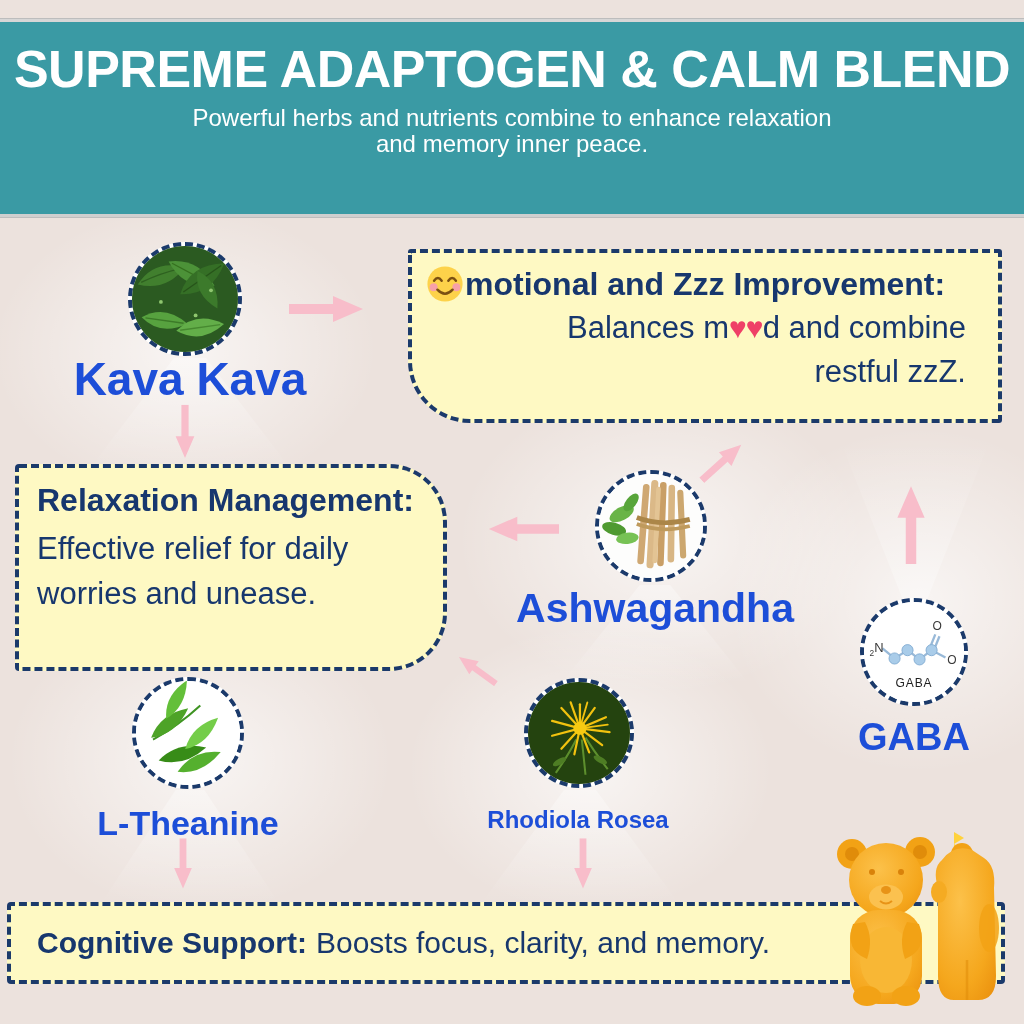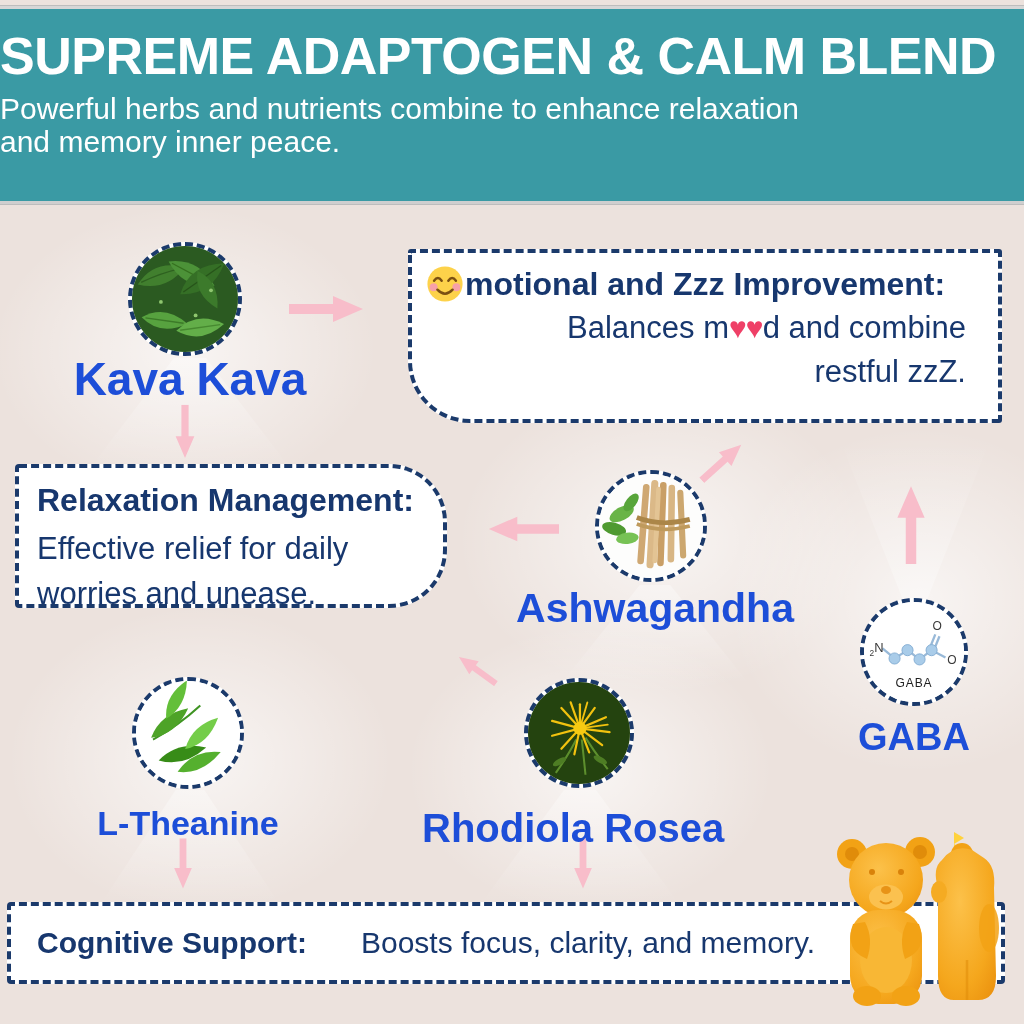--- a/index.html
+++ b/index.html
@@ -8,35 +8,35 @@
   
   .glow{position:absolute;pointer-events:none;z-index:1;
         background:radial-gradient(ellipse at center,rgba(255,255,255,.65) 0%,rgba(255,255,255,0) 68%);}
   .beam{position:absolute;pointer-events:none;z-index:1;opacity:.45;
         background:linear-gradient(to bottom,rgba(255,255,255,.75),rgba(255,255,255,0));}
   .beam.tri{clip-path:polygon(42% 0,58% 0,100% 100%,0 100%);}
   .beam.up{background:linear-gradient(to top,rgba(255,255,255,.7),rgba(255,255,255,0));
            clip-path:polygon(0 0,100% 0,58% 100%,42% 100%);}
 
   
-  .banner{position:absolute;left:0;right:0;top:6px;height:192px;background:#3a9aa4;
+  .banner{position:absolute;left:0;right:0;top:19px;height:192px;background:#3a9aa4;
           border-top:3px solid #d6d6d6;border-bottom:3px solid #cfcfcf;z-index:2;
-          box-shadow:0 1px 0 #bdbdbd,0 -1px 0 #bdbdbd;text-align:left;color:#fff;}
+          box-shadow:0 1px 0 #bdbdbd,0 -1px 0 #bdbdbd;text-align:center;color:#fff;}
   .banner h1{margin:17px 0 6px;font-size:52px;letter-spacing:-.5px;white-space:nowrap;font-weight:bold;}
-  .banner .sub{font-size:30px;line-height:1.1;}
-
-  
-  .dbox{position:absolute;background:#ffffff;border:4px dashed #1b3a6b;box-sizing:border-box;
+  .banner .sub{font-size:24px;line-height:1.1;}
+
+  
+  .dbox{position:absolute;background:#fef9c3;border:4px dashed #1b3a6b;box-sizing:border-box;
         color:#17376e;z-index:2;}
   .box-emotional{left:408px;top:249px;width:594px;height:174px;
         border-radius:3px 3px 3px 62px;padding:12px 16px 0 14px;}
-  .box-relax{left:15px;top:464px;width:432px;height:144px;
+  .box-relax{left:15px;top:464px;width:432px;height:207px;
         border-radius:4px 58px 58px 4px;padding:14px 10px 0 18px;}
   .box-cog{left:7px;top:902px;width:998px;height:82px;border-radius:4px;
-        display:flex;align-items:center;padding:0 0 0 26px;gap:45px;}
+        display:flex;align-items:center;padding:0 0 0 26px;}
 
   .emo-line1{display:flex;align-items:center;font-size:32px;font-weight:bold;}
   .emo-line1 svg{flex:0 0 auto;margin-right:1px;}
   .emo-line2{font-size:31px;text-align:right;margin-top:7px;padding-right:16px;}
   .emo-line3{font-size:31px;text-align:right;margin-top:8px;padding-right:16px;}
   .hearts{color:#ef4067;font-size:30px;letter-spacing:-1px;}
 
   .relax-h{font-size:32px;font-weight:bold;margin-bottom:8px;}
   .relax-b{font-size:31px;line-height:1.45;}
 
@@ -51,21 +51,21 @@
   .c-ash{left:595px;top:470px;width:112px;height:112px;}
   .c-gaba{left:860px;top:598px;width:108px;height:108px;}
   .c-lth{left:132px;top:677px;width:112px;height:112px;}
   .c-rho{left:524px;top:678px;width:110px;height:110px;}
 
   .ing-label{position:absolute;color:#1d4ed8;font-weight:bold;text-align:center;z-index:3;white-space:nowrap;}
   .l-kava{left:30px;top:352px;width:320px;font-size:46px;}
   .l-ash{left:500px;top:585px;width:310px;font-size:41px;}
   .l-gaba{left:854px;top:716px;width:120px;font-size:38px;}
   .l-lth{left:88px;top:804px;width:200px;font-size:34px;}
-  .l-rho{left:422px;top:806px;width:280px;font-size:40px;}
+  .l-rho{left:438px;top:806px;width:280px;font-size:24px;}
 
   
   .arrow{position:absolute;width:76px;height:30px;z-index:2;}
   .arrow svg{display:block;}
 </style>
 </head>
 <body>
 
 <div class="stage">
 

